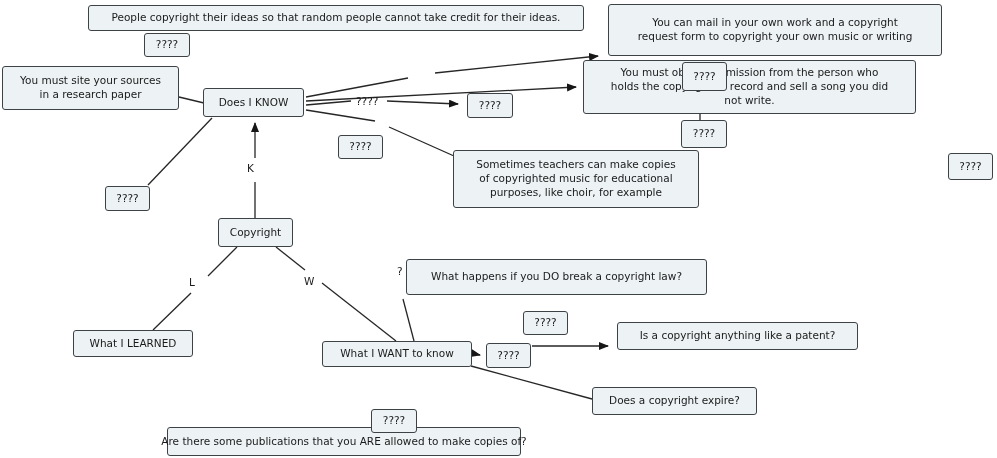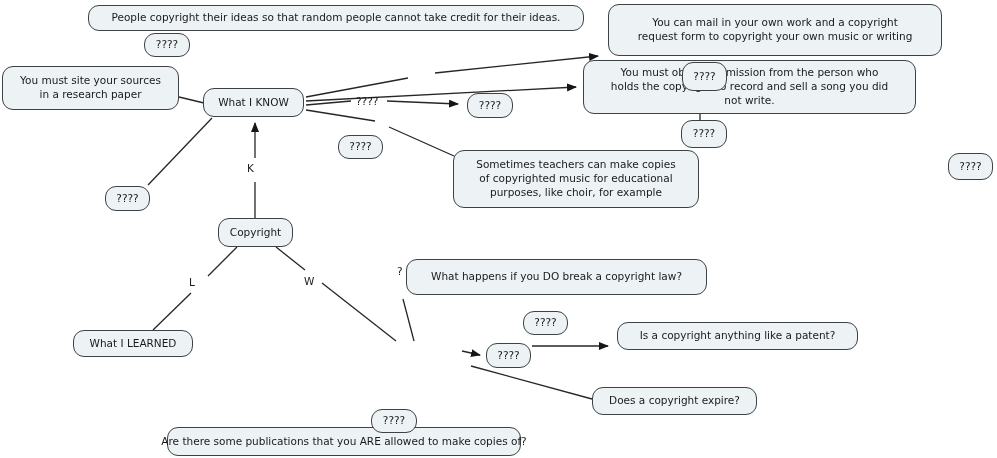--- a/index.html
+++ b/index.html
@@ -4,21 +4,21 @@
 <style>
   html,body{margin:0;padding:0;background:#ffffff;}
   .canvas{
     position:relative;width:997px;height:458px;background:#ffffff;overflow:hidden;
     font-family:"DejaVu Sans","Liberation Sans",sans-serif;color:#1a1a1a;
   }
   svg.links{position:absolute;left:0;top:0;z-index:0;}
   .node{
     position:absolute;z-index:1;box-sizing:border-box;
     display:flex;align-items:center;justify-content:center;text-align:center;
-    background:#edf2f5;border:1.5px solid #3d4247;border-radius:11px;
+    background:#edf2f5;border:1.5px solid #3d4247;border-radius:3px;
     font-size:10.5px;line-height:1.32;padding:2px 8px;white-space:pre-line;
   }
   .nowrap{white-space:nowrap;}
   .q{z-index:2;padding:0 3px;font-weight:400;}
   .linklabel{
     position:absolute;z-index:2;font-size:10.5px;white-space:nowrap;
     background:transparent;
   }
 </style>
 </head>
@@ -71,34 +71,35 @@
   </svg>
 
   <div class="node nowrap" style="left:88px;top:5px;width:496px;height:26px">People copyright their ideas so that random people cannot take credit for their ideas.</div>
 
   <div class="node" style="left:2px;top:66px;width:177px;height:44px">You must site your sources
 in a research paper</div>
 
   <div class="node" style="left:608px;top:4px;width:334px;height:52px">You can mail in your own work and a copyright
 request form to copyright your own music or writing</div>
 
-  <div class="node nowrap" style="left:203px;top:88px;width:101px;height:29px">What I KNOW</div>
+  <div class="node nowrap" style="left:203px;top:88px;width:101px;height:29px">Does I KNOW</div>
 
   <div class="node" style="left:583px;top:60px;width:333px;height:54px">You must obtain permission from the person who
 holds the copyright to record and sell a song you did
 not write.</div>
 
   <div class="node" style="left:453px;top:150px;width:246px;height:58px">Sometimes teachers can make copies
 of copyrighted music for educational
 purposes, like choir, for example</div>
 
   <div class="node nowrap" style="left:218px;top:218px;width:75px;height:29px">Copyright</div>
 
   <div class="node nowrap" style="left:73px;top:330px;width:120px;height:27px">What I LEARNED</div>
 
+  <div class="node nowrap" style="left:322px;top:341px;width:150px;height:26px">What I WANT to know</div>
 
   <div class="node nowrap" style="left:406px;top:259px;width:301px;height:36px">What happens if you DO break a copyright law?</div>
 
   <div class="node nowrap" style="left:617px;top:322px;width:241px;height:28px">Is a copyright anything like a patent?</div>
 
   <div class="node nowrap" style="left:592px;top:387px;width:165px;height:28px">Does a copyright expire?</div>
 
   <div class="node nowrap" style="left:167px;top:427px;width:354px;height:29px">Are there some publications that you ARE allowed to make copies of?</div>
 
   <div class="node q nowrap" style="left:144px;top:33px;width:46px;height:24px">????</div>

